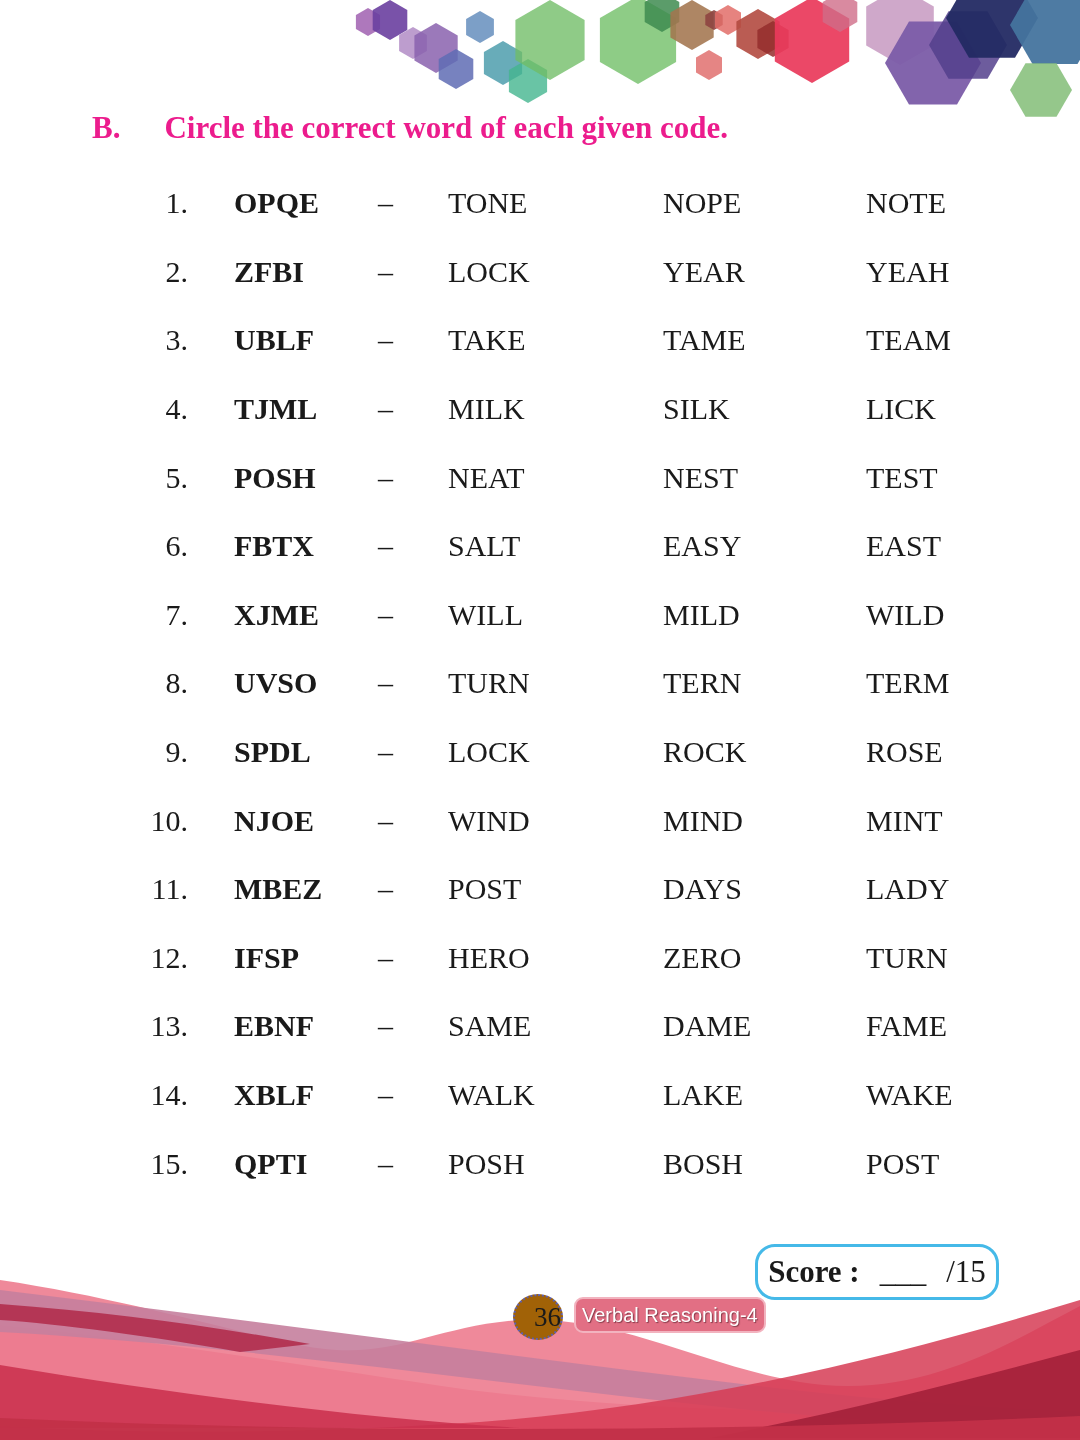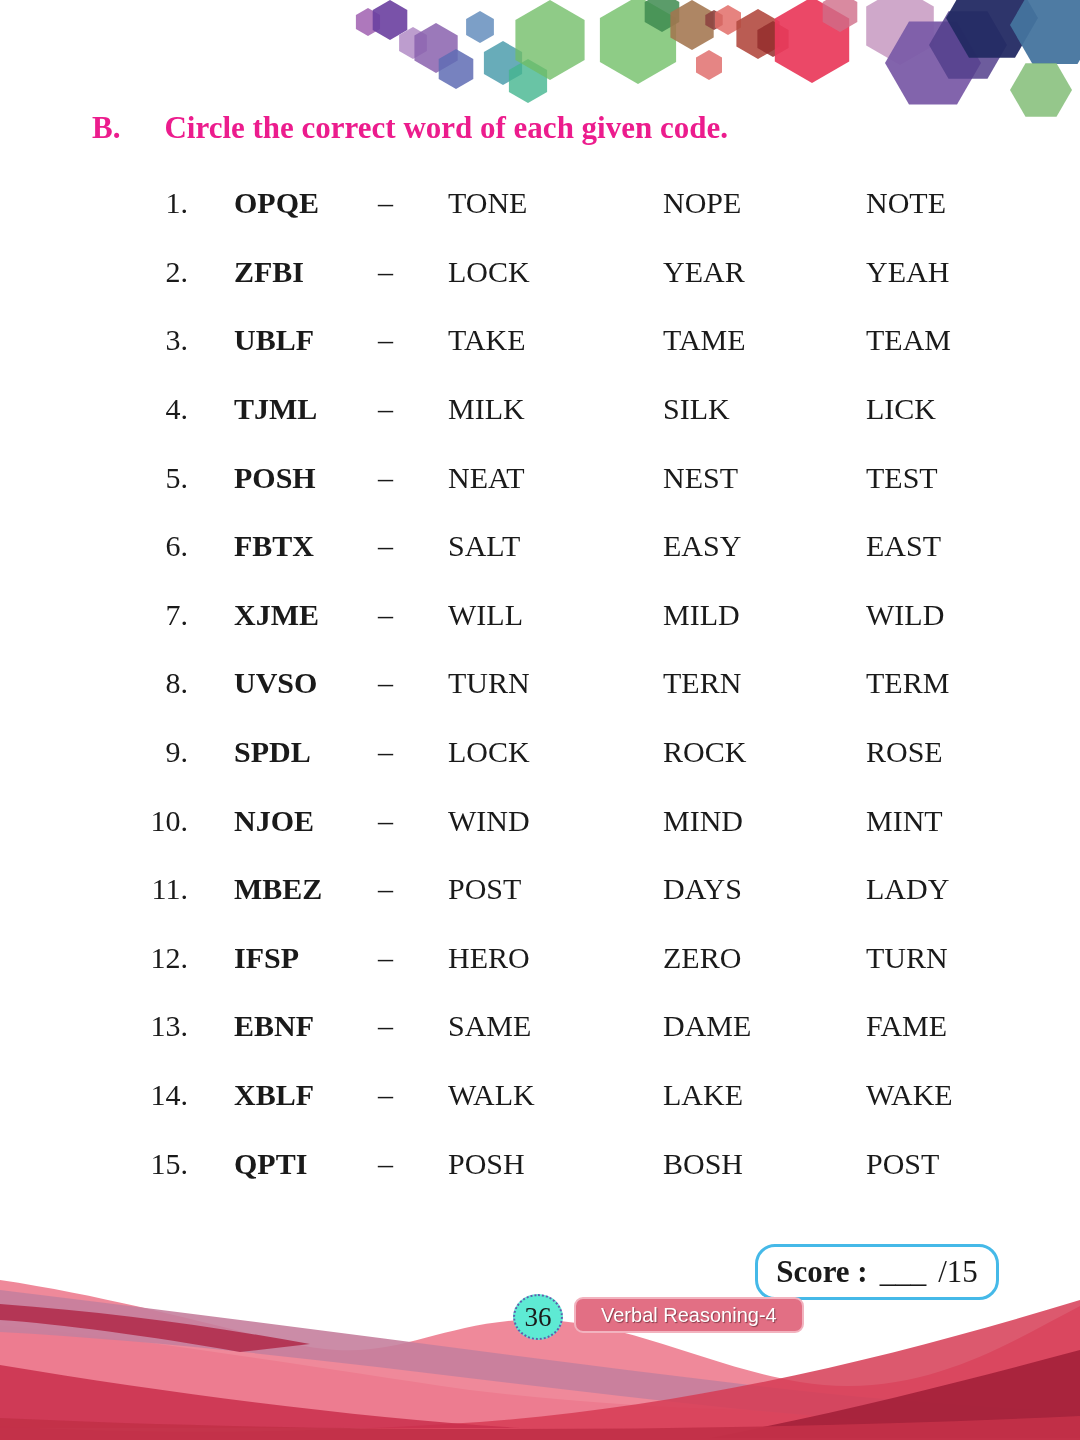--- a/index.html
+++ b/index.html
@@ -15,28 +15,28 @@
   .qrow{display:flex;align-items:center;height:68.6px;font-size:30px;}
   .c-num{width:68px;text-align:right;flex:0 0 auto;}
   .c-code{width:144px;margin-left:46px;flex:0 0 auto;font-weight:bold;}
   .c-dash{width:70px;flex:0 0 auto;}
   .c-opt1{width:215px;flex:0 0 auto;}
   .c-opt2{width:203px;flex:0 0 auto;}
   .c-opt3{flex:1 1 auto;}
   
   .score-box{position:absolute;left:755px;top:1244px;width:238px;height:50px;z-index:5;
              border:3px solid #45b9e8;border-radius:20px;background:#fff;
-             display:flex;align-items:center;justify-content:center;gap:12px;font-size:31px;}
+             display:flex;align-items:center;justify-content:center;gap:20px;font-size:31px;}
   .score-label{font-weight:bold;}
   
   .page-oval{position:absolute;left:513px;top:1294px;width:46px;height:42px;z-index:5;
-             border:2px dotted #5d5fae;border-radius:50%;background:#5eead4;
-             display:flex;align-items:center;justify-content:center;font-size:27px;}
+             border:2px dotted #5d5fae;border-radius:50%;background:#a16207;
+             display:flex;align-items:center;justify-content:flex-end;font-size:27px;}
   .badge{position:absolute;left:574px;top:1297px;height:36px;z-index:5;box-sizing:border-box;
-         padding:0 25px;border-radius:9px;background:#e26f84;border:2px solid #f2b3bf;
+         padding:0 6px;border-radius:9px;background:#e26f84;border:2px solid #f2b3bf;
          color:#ffffff;font-family:"Liberation Sans",sans-serif;font-size:20px;line-height:32px;
          text-shadow:1px 1px 1px rgba(70,25,35,.6);white-space:nowrap;}
   
   .wave-decor{position:absolute;bottom:0;left:0;width:1080px;height:170px;z-index:1;}
 </style>
 </head>
 <body>
 
 <div class="sheet">
 

